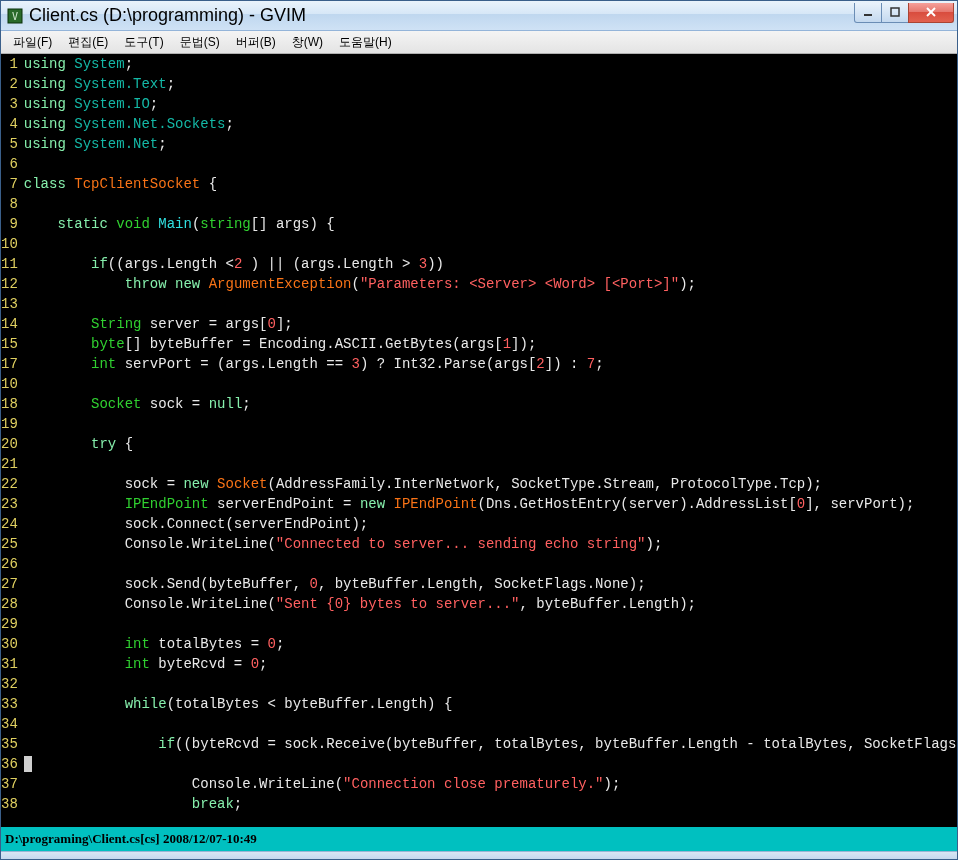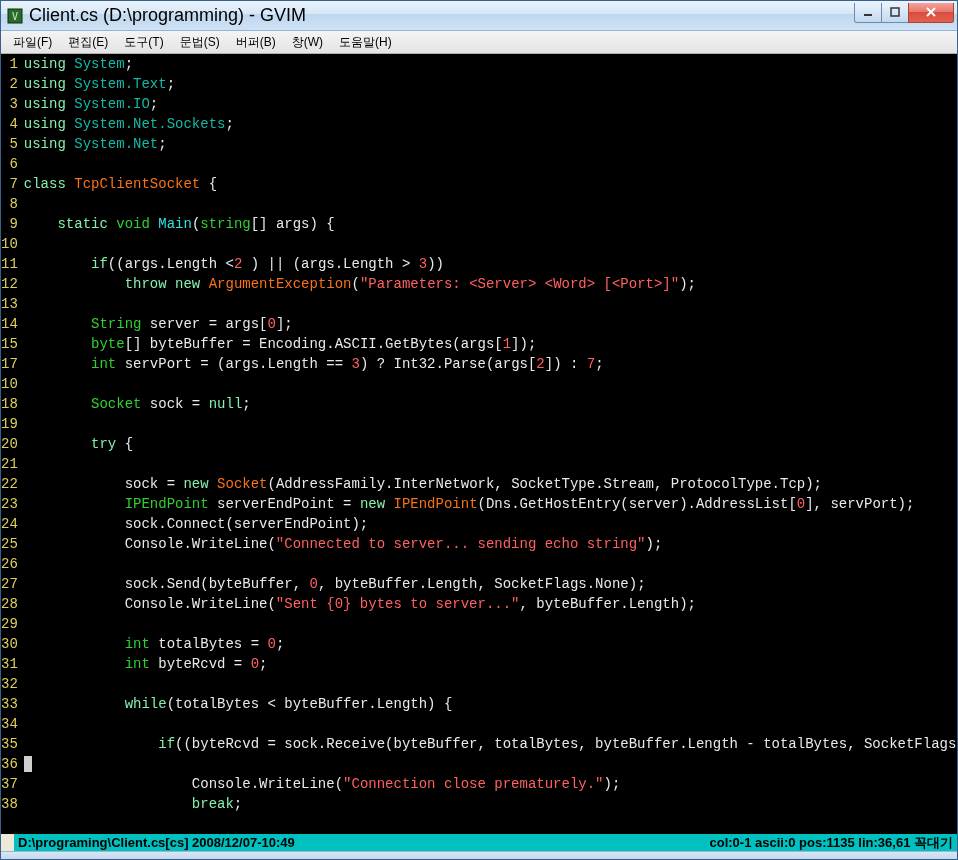--- a/index.html
+++ b/index.html
@@ -117,30 +117,29 @@
   .tok-func    { color: #30e0e0; }
   .cursor-block {
     display: inline-block;
     width: 8px;
     height: 16px;
     background: #cfcfcf;
     vertical-align: middle;
   }
   
   .statusbar {
-    height: 17px;
+    height: 24px;
     background: #00c0c0;
     color: #000;
-    font-family: Liberation Sans, sans-serif;
+    font-family: Liberation Serif, serif;
     font-size: 13px;
     display: flex;
     align-items: center;
     padding: 0 4px;
     font-weight: bold;
-    margin-left: 13px;
   }
   .status-left  { flex: 1; }
   .status-right { }
   
   .bottom-frame {
     height: 8px;
     background: linear-gradient(to bottom,#d8e6f4,#c5d8ed);
     border-top: 1px solid #9ab5d4;
   }
 </style>
@@ -226,18 +225,17 @@
         <div class="gutter-row">35</div>
         <div class="gutter-row">36</div>
         <div class="gutter-row">37</div>
         <div class="gutter-row">38</div>
       </div>
     <div class="code" id="code"><div class="code-row"><span class="tok-keyword">using</span><span class="tok-op"> </span><span class="tok-ident">System</span><span class="tok-op">;</span></div><div class="code-row"><span class="tok-keyword">using</span><span class="tok-op"> </span><span class="tok-ident">System.Text</span><span class="tok-op">;</span></div><div class="code-row"><span class="tok-keyword">using</span><span class="tok-op"> </span><span class="tok-ident">System.IO</span><span class="tok-op">;</span></div><div class="code-row"><span class="tok-keyword">using</span><span class="tok-op"> </span><span class="tok-ident">System.Net.Sockets</span><span class="tok-op">;</span></div><div class="code-row"><span class="tok-keyword">using</span><span class="tok-op"> </span><span class="tok-ident">System.Net</span><span class="tok-op">;</span></div><div class="code-row">&nbsp;</div><div class="code-row"><span class="tok-keyword">class</span><span class="tok-op"> </span><span class="tok-class">TcpClientSocket</span><span class="tok-op"> {</span></div><div class="code-row">&nbsp;</div><div class="code-row"><span class="tok-op">    </span><span class="tok-keyword">static</span><span class="tok-op"> </span><span class="tok-type">void</span><span class="tok-op"> </span><span class="tok-func">Main</span><span class="tok-op">(</span><span class="tok-type">string</span><span class="tok-op">[] args) {</span></div><div class="code-row">&nbsp;</div><div class="code-row"><span class="tok-op">        </span><span class="tok-keyword">if</span><span class="tok-op">((args.Length &lt;</span><span class="tok-number">2</span><span class="tok-op"> ) || (args.Length &gt; </span><span class="tok-number">3</span><span class="tok-op">))</span></div><div class="code-row"><span class="tok-op">            </span><span class="tok-keyword">throw</span><span class="tok-op"> </span><span class="tok-keyword">new</span><span class="tok-op"> </span><span class="tok-class">ArgumentException</span><span class="tok-op">(</span><span class="tok-string">"Parameters: &lt;Server&gt; &lt;Word&gt; [&lt;Port&gt;]"</span><span class="tok-op">);</span></div><div class="code-row">&nbsp;</div><div class="code-row"><span class="tok-op">        </span><span class="tok-type">String</span><span class="tok-op"> server = args[</span><span class="tok-number">0</span><span class="tok-op">];</span></div><div class="code-row"><span class="tok-op">        </span><span class="tok-type">byte</span><span class="tok-op">[] byteBuffer = Encoding.ASCII.GetBytes(args[</span><span class="tok-number">1</span><span class="tok-op">]);</span></div><div class="code-row"><span class="tok-op">        </span><span class="tok-type">int</span><span class="tok-op"> servPort = (args.Length == </span><span class="tok-number">3</span><span class="tok-op">) ? Int32.Parse(args[</span><span class="tok-number">2</span><span class="tok-op">]) : </span><span class="tok-number">7</span><span class="tok-op">;</span></div><div class="code-row">&nbsp;</div><div class="code-row"><span class="tok-op">        </span><span class="tok-type">Socket</span><span class="tok-op"> sock = </span><span class="tok-keyword">null</span><span class="tok-op">;</span></div><div class="code-row">&nbsp;</div><div class="code-row"><span class="tok-op">        </span><span class="tok-keyword">try</span><span class="tok-op"> {</span></div><div class="code-row">&nbsp;</div><div class="code-row"><span class="tok-op">            sock = </span><span class="tok-keyword">new</span><span class="tok-op"> </span><span class="tok-class">Socket</span><span class="tok-op">(AddressFamily.InterNetwork, SocketType.Stream, ProtocolType.Tcp);</span></div><div class="code-row"><span class="tok-op">            </span><span class="tok-type">IPEndPoint</span><span class="tok-op"> serverEndPoint = </span><span class="tok-keyword">new</span><span class="tok-op"> </span><span class="tok-class">IPEndPoint</span><span class="tok-op">(Dns.GetHostEntry(server).AddressList[</span><span class="tok-number">0</span><span class="tok-op">], servPort);</span></div><div class="code-row"><span class="tok-op">            sock.Connect(serverEndPoint);</span></div><div class="code-row"><span class="tok-op">            Console.WriteLine(</span><span class="tok-string">"Connected to server... sending echo string"</span><span class="tok-op">);</span></div><div class="code-row">&nbsp;</div><div class="code-row"><span class="tok-op">            sock.Send(byteBuffer, </span><span class="tok-number">0</span><span class="tok-op">, byteBuffer.Length, SocketFlags.None);</span></div><div class="code-row"><span class="tok-op">            Console.WriteLine(</span><span class="tok-string">"Sent {0} bytes to server..."</span><span class="tok-op">, byteBuffer.Length);</span></div><div class="code-row">&nbsp;</div><div class="code-row"><span class="tok-op">            </span><span class="tok-type">int</span><span class="tok-op"> totalBytes = </span><span class="tok-number">0</span><span class="tok-op">;</span></div><div class="code-row"><span class="tok-op">            </span><span class="tok-type">int</span><span class="tok-op"> byteRcvd = </span><span class="tok-number">0</span><span class="tok-op">;</span></div><div class="code-row">&nbsp;</div><div class="code-row"><span class="tok-op">            </span><span class="tok-keyword">while</span><span class="tok-op">(totalBytes &lt; byteBuffer.Length) {</span></div><div class="code-row">&nbsp;</div><div class="code-row"><span class="tok-op">                </span><span class="tok-keyword">if</span><span class="tok-op">((byteRcvd = sock.Receive(byteBuffer, totalBytes, byteBuffer.Length - totalBytes, SocketFlags.None)) == </span></div><div class="code-row"><span class="cursor-block"></span></div><div class="code-row"><span class="tok-op">                    Console.WriteLine(</span><span class="tok-string">"Connection close prematurely."</span><span class="tok-op">);</span></div><div class="code-row"><span class="tok-op">                    </span><span class="tok-keyword">break</span><span class="tok-op">;</span></div></div>
   </div>
 
   <div class="statusbar">
     <span class="status-left">D:\programing\Client.cs[cs] 2008/12/07-10:49</span>
-    <span class="status-right">col:0-1 ascii:0 pos:1135 lin:36,61 꼭대기</span>
   </div>
 
   <div class="bottom-frame"></div>
 
 </div>
 
 </body></html>

